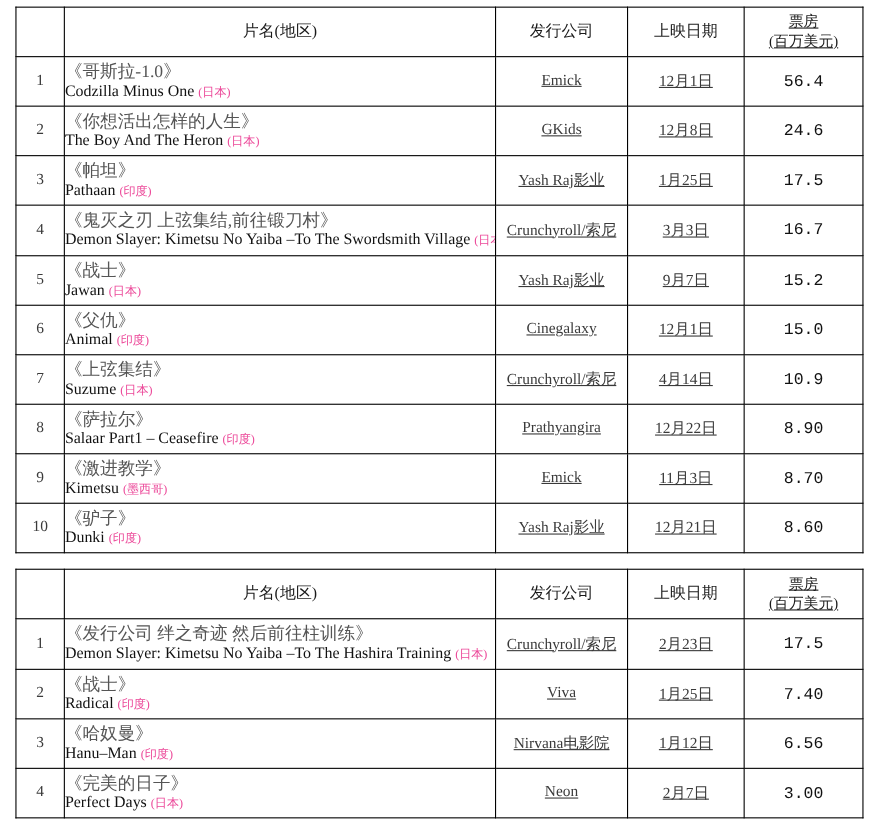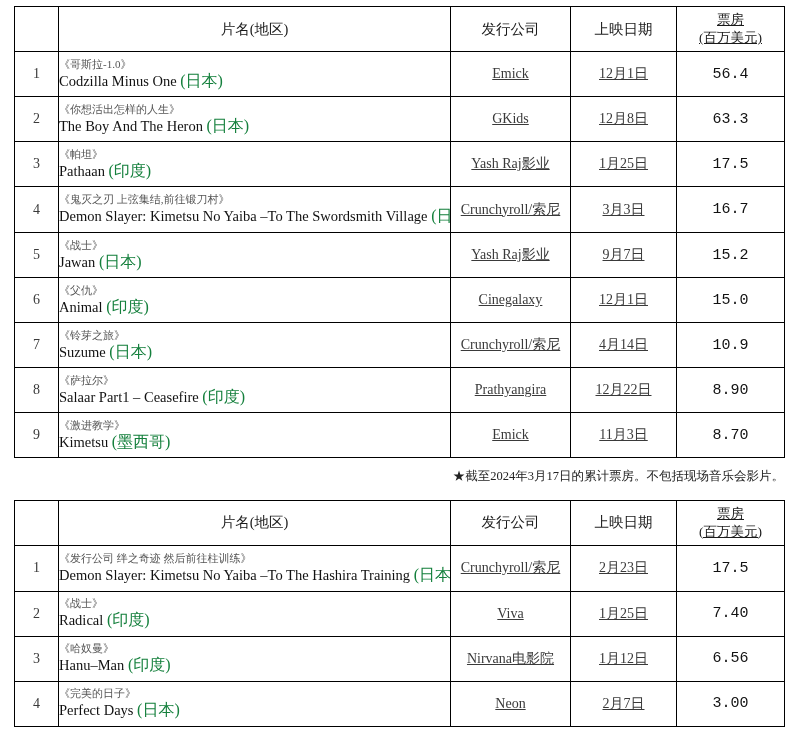--- a/index.html
+++ b/index.html
@@ -53,34 +53,34 @@
   .rank {
     text-align: center;
     font-size: 14px;
     color: #3a3a3a;
   }
   .namecell {
     padding: 3px 8px 3px 8px;
     text-align: left;
   }
   .cn {
-    font-size: 11px;
+    font-size: 16px;
     color: #555;
     line-height: 1.2;
     white-space: nowrap;
     overflow: hidden;
   }
   .en {
     font-size: 14.5px;
     color: #111;
     line-height: 1.2;
     white-space: nowrap;
     overflow: hidden;
   }
-  .region { font-size: 16px; color: #15803d; }
+  .region { font-size: 11px; color: #ec4899; }
   .center {
     text-align: center;
     font-size: 14px;
     color: #3a3a3a;
     text-decoration: underline;
   }
   .boxoffice {
     text-align: center;
     font-size: 15px;
     color: #111;
@@ -134,21 +134,21 @@
         <td class="boxoffice">56.4</td>
       </tr>
       <tr>
         <td class="rank">2</td>
         <td class="namecell">
           <div class="cn">《你想活出怎样的人生》</div>
           <div class="en"><span>The Boy And The Heron</span> <span class="region">(日本)</span></div>
         </td>
         <td class="center">GKids</td>
         <td class="center">12月8日</td>
-        <td class="boxoffice">63.3</td>
+        <td class="boxoffice">24.6</td>
       </tr>
       <tr>
         <td class="rank">3</td>
         <td class="namecell">
           <div class="cn">《帕坦》</div>
           <div class="en"><span>Pathaan</span> <span class="region">(印度)</span></div>
         </td>
         <td class="center">Yash Raj影业</td>
         <td class="center">1月25日</td>
         <td class="boxoffice">17.5</td>
@@ -179,21 +179,21 @@
           <div class="cn">《父仇》</div>
           <div class="en"><span>Animal</span> <span class="region">(印度)</span></div>
         </td>
         <td class="center">Cinegalaxy</td>
         <td class="center">12月1日</td>
         <td class="boxoffice">15.0</td>
       </tr>
       <tr>
         <td class="rank">7</td>
         <td class="namecell">
-          <div class="cn">《铃芽之旅》</div>
+          <div class="cn">《上弦集结》</div>
           <div class="en"><span>Suzume</span> <span class="region">(日本)</span></div>
         </td>
         <td class="center">Crunchyroll/索尼</td>
         <td class="center">4月14日</td>
         <td class="boxoffice">10.9</td>
       </tr>
       <tr>
         <td class="rank">8</td>
         <td class="namecell">
           <div class="cn">《萨拉尔》</div>
@@ -206,24 +206,33 @@
       <tr>
         <td class="rank">9</td>
         <td class="namecell">
           <div class="cn">《激进教学》</div>
           <div class="en"><span>Kimetsu</span> <span class="region">(墨西哥)</span></div>
         </td>
         <td class="center">Emick</td>
         <td class="center">11月3日</td>
         <td class="boxoffice">8.70</td>
       </tr>
+      <tr>
+        <td class="rank">10</td>
+        <td class="namecell">
+          <div class="cn">《驴子》</div>
+          <div class="en"><span>Dunki</span> <span class="region">(印度)</span></div>
+        </td>
+        <td class="center">Yash Raj影业</td>
+        <td class="center">12月21日</td>
+        <td class="boxoffice">8.60</td>
+      </tr>
     </tbody>
   </table>
 
-  <div class="note">★截至2024年3月17日的累计票房。不包括现场音乐会影片。</div>
 
   <div class="spacer"></div>
 
   <table class="box">
     <colgroup>
       <col class="col-rank">
         <col class="col-name">
         <col class="col-dist">
         <col class="col-date">
         <col class="col-box">

